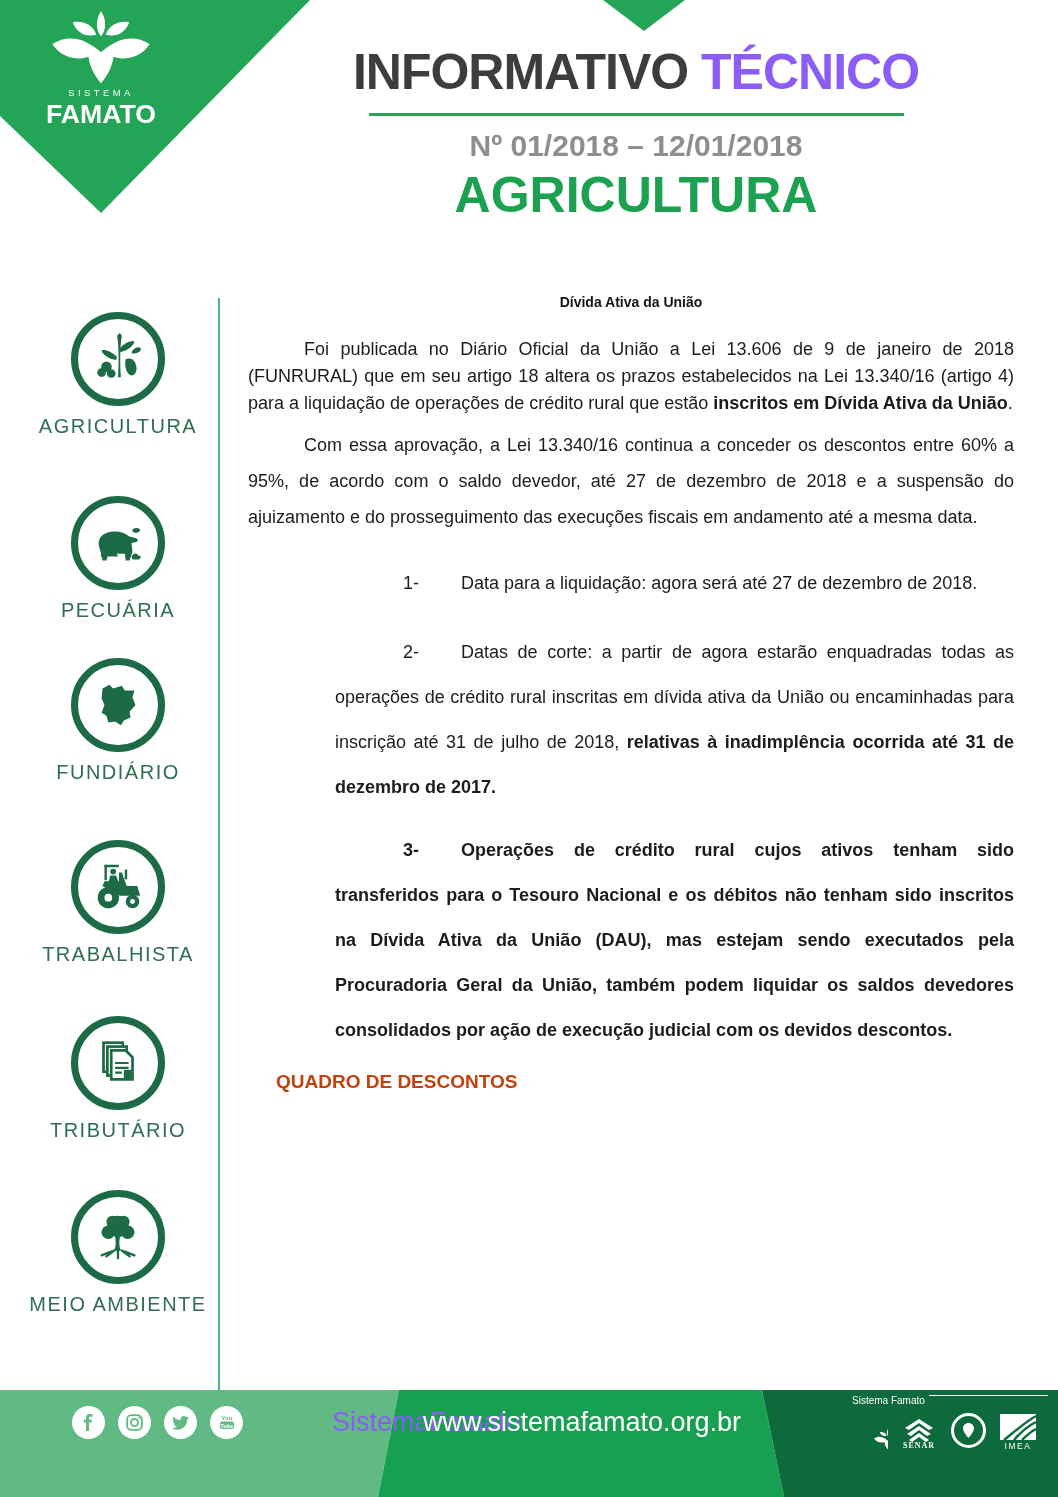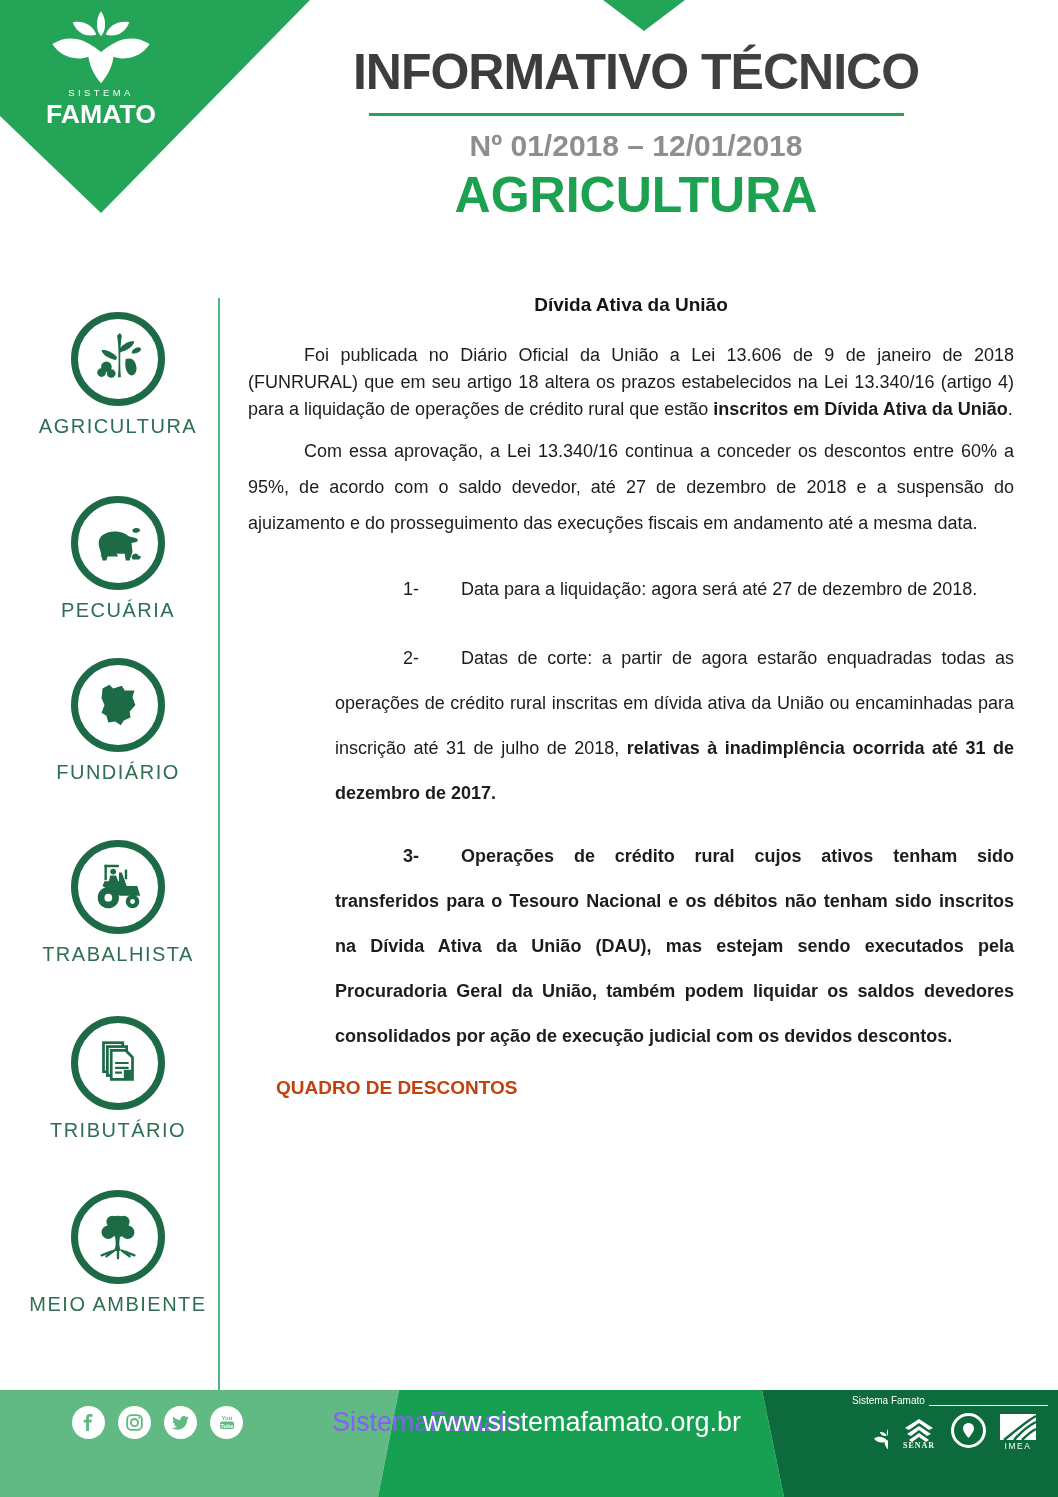--- a/index.html
+++ b/index.html
@@ -6,37 +6,37 @@
   .page{position:relative;width:1058px;height:1497px;background:#fff;overflow:hidden;
         font-family:"Liberation Sans",sans-serif;color:#1c1c1c;}
 
   
   .pennant{position:absolute;left:0;top:0;}
   .top-triangle{position:absolute;left:603px;top:0;}
 
   
   .header{position:absolute;left:320px;top:44px;width:632px;text-align:center;}
   .main-title{font-size:50px;font-weight:bold;letter-spacing:-1px;line-height:56px;color:#3d3d3d;}
-  .main-title .green{color:#404040;}
+  .main-title .green{color:#8b5cf6;}
   .title-rule{width:535px;height:3px;background:#28a457;margin:13px auto 0;}
   .issue{margin-top:13px;font-size:30px;font-weight:bold;color:#8e8e8e;letter-spacing:0;}
   .section-title{margin-top:3px;font-size:50px;font-weight:bold;color:#1ca150;}
 
   
   .sidebar-item{position:absolute;left:22px;width:192px;text-align:center;}
   .icon-circle{width:80px;height:80px;border:7px solid #1d6b46;border-radius:50%;
                margin:0 auto;background:#fff;display:flex;align-items:center;justify-content:center;}
   .icon-circle svg{display:block;}
   .sidebar-label{margin-top:9px;font-size:20px;color:#2e6e51;letter-spacing:1.5px;}
 
   .separator{position:absolute;left:218px;top:298px;width:2px;height:1092px;background:#4db582;}
 
   
   .content{position:absolute;left:248px;top:294px;width:766px;font-size:18px;}
-  .doc-heading{font-size:19px;font-weight:bold;text-align:center;margin:0;color:#141414;}
+  .doc-heading{font-size:14px;font-weight:bold;text-align:center;margin:0;color:#141414;}
   .p1{margin:26px 0 0;line-height:27px;text-align:justify;text-indent:56px;}
   .p2{margin:10px 0 0;line-height:36px;text-align:justify;text-indent:56px;}
   .subheading{margin:6px 0 0 92px;font-weight:bold;color:#141414;}
   .item{line-height:45px;padding-left:87px;text-indent:68px;}
   .item .num{margin-right:42px;}
   .item-1{margin-top:26px;text-align:left;}
   .item-2{margin-top:24px;text-align:justify;}
   .item-3{margin-top:4px;text-align:justify;font-weight:bold;}
   .quadro{margin:8px 0 0 28px;font-size:19px;font-weight:bold;color:#c2410c;}
   b{font-weight:bold;}
@@ -44,21 +44,21 @@
   
   .footer{position:absolute;left:0;top:1390px;width:1058px;height:107px;}
   .footer-bg{position:absolute;left:0;top:0;}
   .social{position:absolute;left:72px;top:15px;height:34px;display:flex;align-items:center;gap:13px;}
   .social-circle{width:33px;height:33px;border-radius:50%;background:#fff;display:flex;
                  align-items:center;justify-content:center;}
   .handle{position:absolute;left:332px;top:17px;font-size:27px;color:#8b5cf6;}
   .site-url{position:absolute;left:400px;top:17px;width:364px;text-align:center;
             font-size:27px;font-weight:normal;color:#fff;}
   .partners{position:absolute;left:852px;top:5px;width:196px;}
-  .partners-label{display:flex;align-items:flex-end;color:#fff;font-size:10px;gap:4px;}
+  .partners-label{display:flex;align-items:flex-start;color:#fff;font-size:10px;gap:4px;}
   .partners-label .pline{flex:1;height:1px;background:#fff;}
   .plogos{margin-top:4px;display:flex;align-items:flex-end;gap:11px;}
   .plogo{text-align:center;color:#fff;}
 </style>
 </head>
 <body>
 
 <div class="page">
 
   <svg width="0" height="0" style="position:absolute" aria-hidden="true">

